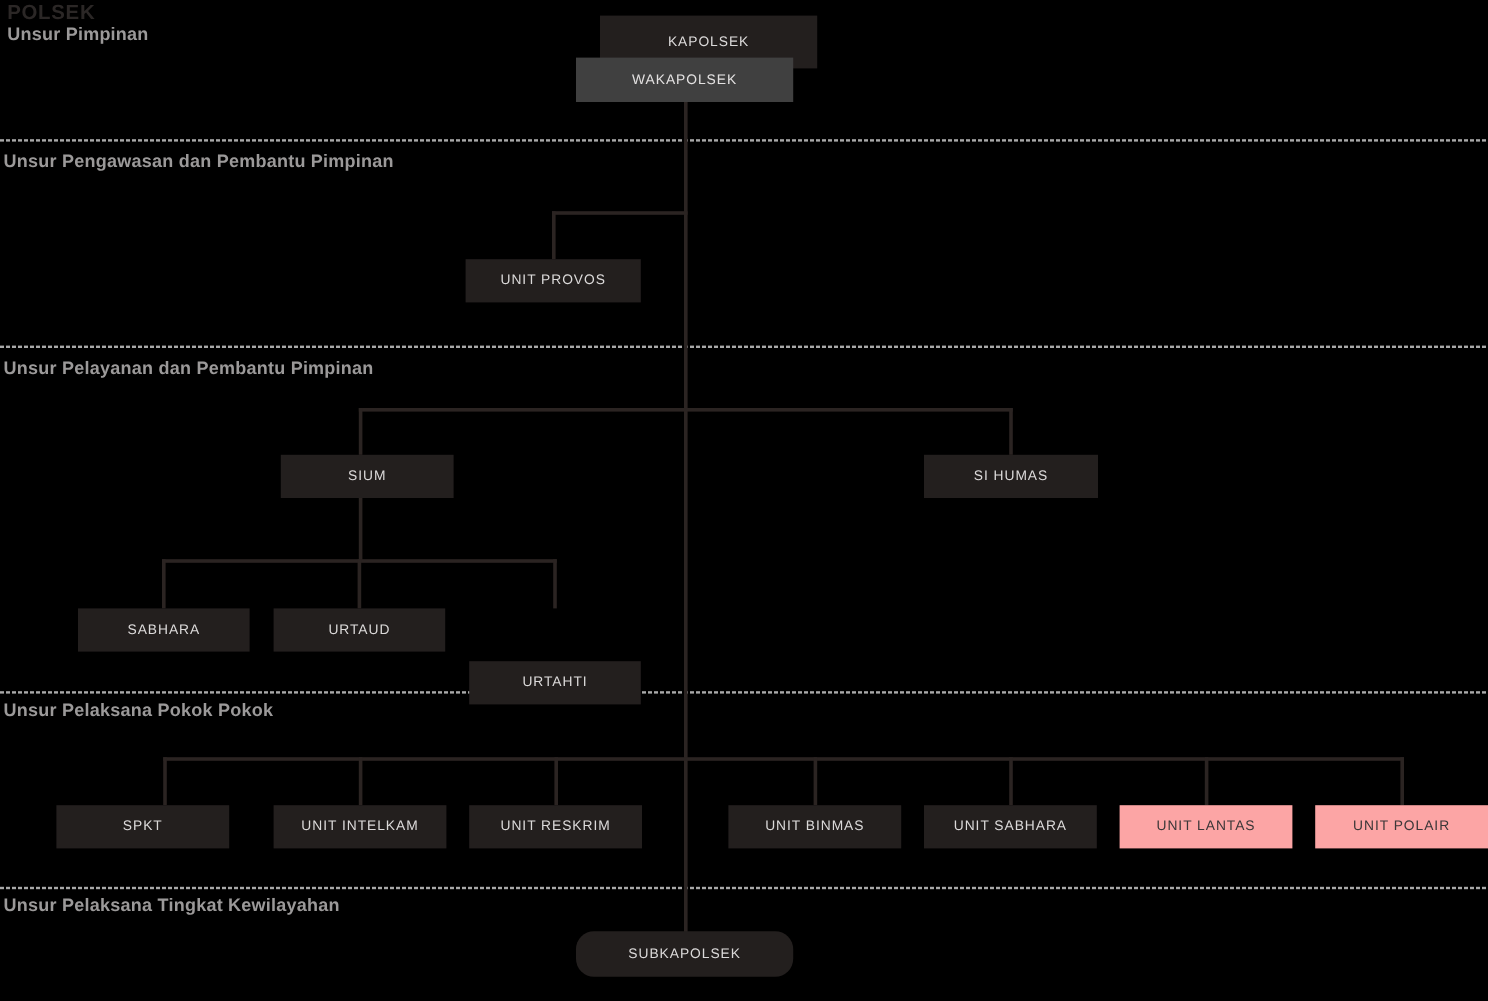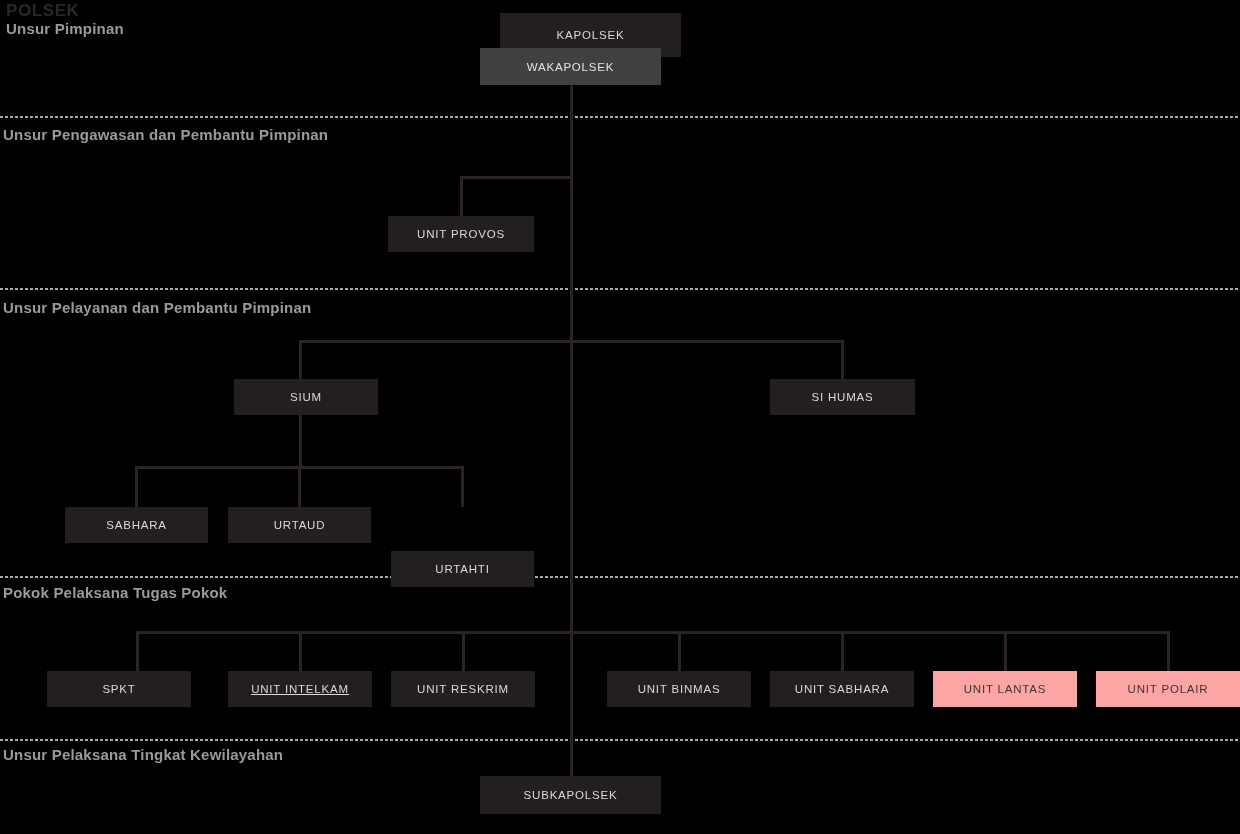--- a/index.html
+++ b/index.html
@@ -30,21 +30,21 @@
 </style>
 </head>
 <body>
 
 <div class="stage">
 
   <div class="page-title">POLSEK</div>
   <div class="section-label" style="left:6px;top:20px;">Unsur Pimpinan</div>
   <div class="section-label" style="left:3px;top:126px;">Unsur Pengawasan dan Pembantu Pimpinan</div>
   <div class="section-label" style="left:3px;top:299px;">Unsur Pelayanan dan Pembantu Pimpinan</div>
-  <div class="section-label" style="left:3px;top:584px;">Pokok Pelaksana Tugas Pokok</div>
+  <div class="section-label" style="left:3px;top:584px;">Unsur Pelaksana Pokok Pokok</div>
   <div class="section-label" style="left:3px;top:746px;">Unsur Pelaksana Tingkat Kewilayahan</div>
 
   <div class="divider" style="top:116px;"></div>
   <div class="divider" style="top:288px;"></div>
   <div class="divider" style="top:576px;"></div>
   <div class="divider" style="top:739px;"></div>
 
   <div class="line" style="left:570px;top:85px;width:3px;height:711px;"></div>
   <div class="line" style="left:460px;top:176px;width:113px;height:3px;"></div>
   <div class="line" style="left:460px;top:176px;width:3px;height:40px;"></div>
@@ -92,36 +92,36 @@
   <div class="node dark" style="left:228px;top:507px;width:143px;height:36px;">
     <span>URTAUD</span>
   </div>
   <div class="node dark" style="left:391px;top:507px;width:143px;height:36px;margin-top:44px;">
     <span>URTAHTI</span>
   </div>
 
   <div class="node dark" style="left:47px;top:671px;width:144px;height:36px;">
     <span>SPKT</span>
   </div>
-  <div class="node dark" style="left:228px;top:671px;width:144px;height:36px;text-decoration:underline;">
+  <div class="node dark" style="left:228px;top:671px;width:144px;height:36px;">
     <span>UNIT INTELKAM</span>
   </div>
   <div class="node dark" style="left:391px;top:671px;width:144px;height:36px;">
     <span>UNIT RESKRIM</span>
   </div>
   <div class="node dark" style="left:607px;top:671px;width:144px;height:36px;">
     <span>UNIT BINMAS</span>
   </div>
   <div class="node dark" style="left:770px;top:671px;width:144px;height:36px;">
     <span>UNIT SABHARA</span>
   </div>
   <div class="node light" style="left:933px;top:671px;width:144px;height:36px;">
     <span>UNIT LANTAS</span>
   </div>
   <div class="node light" style="left:1096px;top:671px;width:144px;height:36px;">
     <span>UNIT POLAIR</span>
   </div>
 
-  <div class="node dark" style="left:480px;top:776px;width:181px;height:38px;">
+  <div class="node dark" style="left:480px;top:776px;width:181px;height:38px;border-radius:15px;">
     <span>SUBKAPOLSEK</span>
   </div>
 
 </div>
 
 </body></html>

